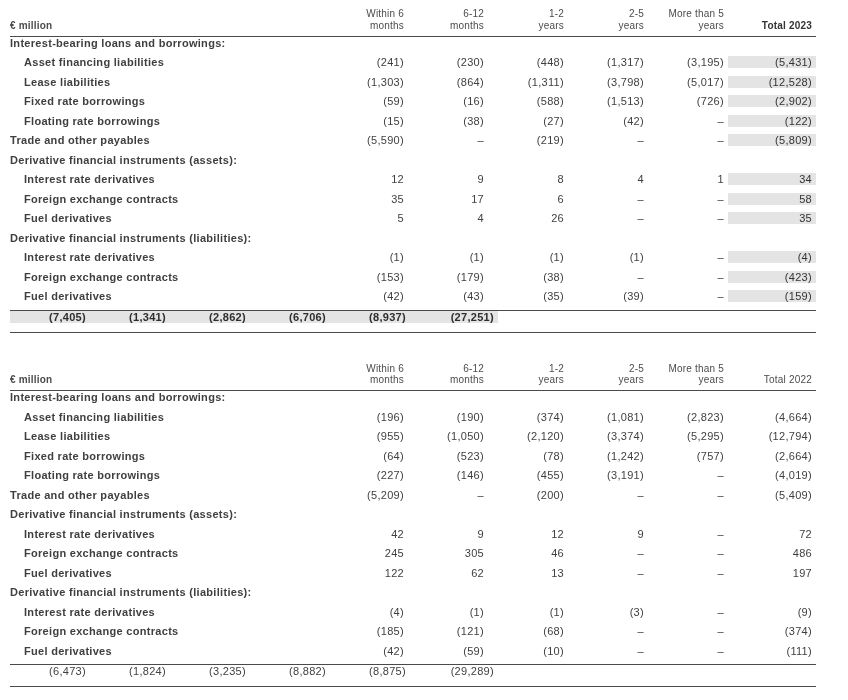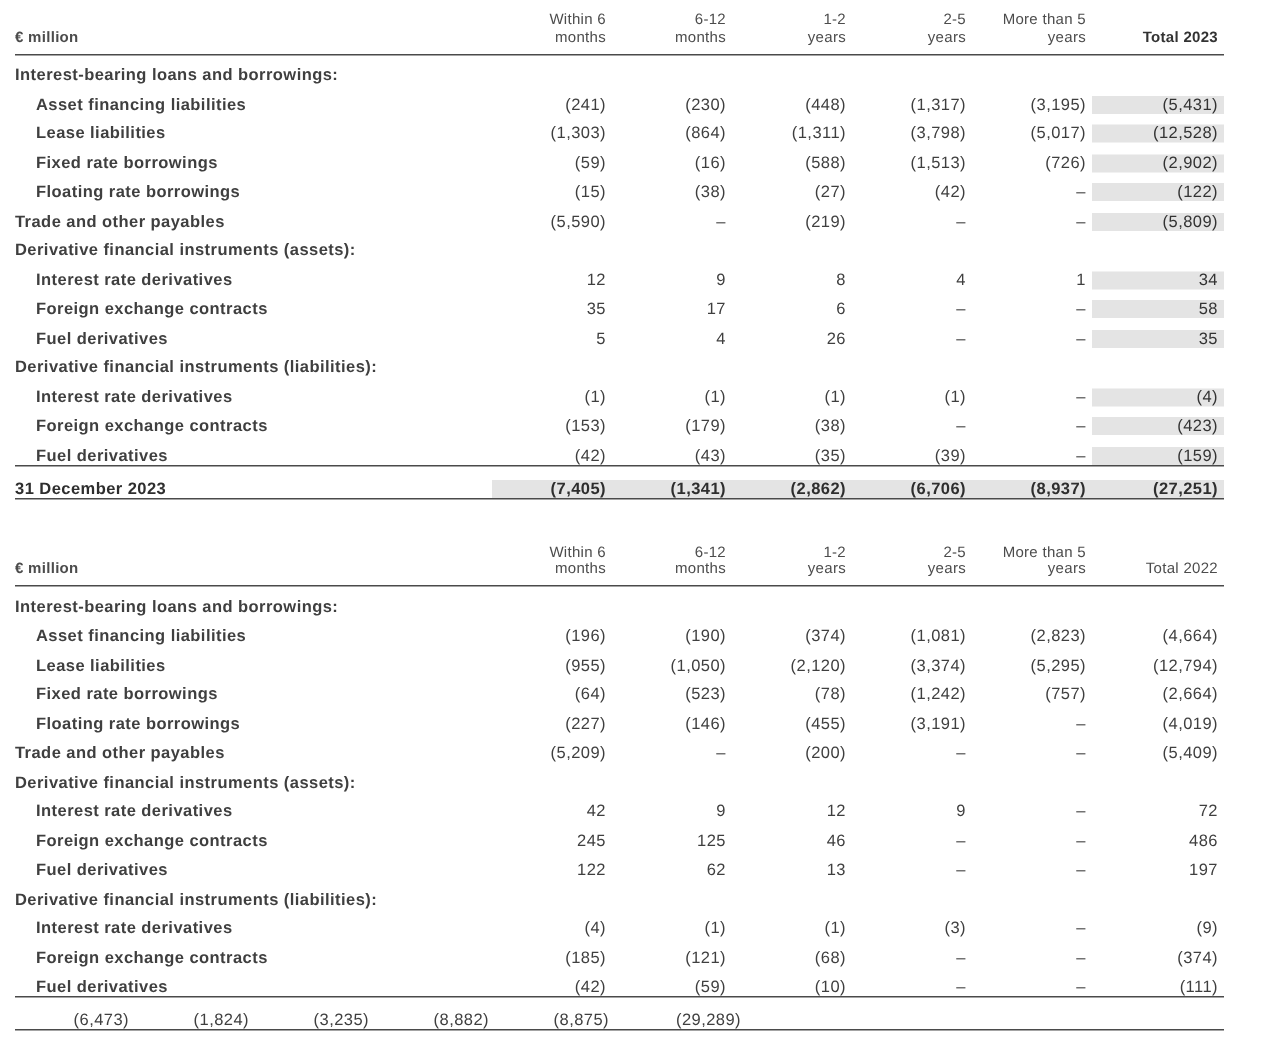--- a/index.html
+++ b/index.html
@@ -28,21 +28,21 @@
   }
   .t-head .cell.num{white-space:pre-line;}
 
   
   .cell.label{flex:1;text-align:left;min-width:0;font-weight:bold;}
   .cell.num{width:80px;flex:none;text-align:right;padding-right:4px;}
   .cell.totalcol{width:88px;}
   .cell.ind{padding-left:14px;}
 
   
-  .row{display:flex;align-items:flex-end;height:19.5px;font-size:11px;letter-spacing:0.3px;}
+  .row{display:flex;align-items:flex-start;height:19.5px;font-size:11px;letter-spacing:0.3px;}
 
   
   .emph .t-head .cell.totalcol{font-weight:700;color:#333;}
   .emph .t-body .cell.totalcol{background:var(--shade);font-weight:400;color:#333;}
 
   
   .row.totalrow{
     height:23px;
     border-top:1px solid var(--rule);
     border-bottom:1.5px solid var(--rule);
@@ -191,21 +191,20 @@
           <div class="cell label ind">Fuel derivatives</div>
           <div class="cell num">(42)</div>
           <div class="cell num">(43)</div>
           <div class="cell num">(35)</div>
           <div class="cell num">(39)</div>
           <div class="cell num">–</div>
           <div class="cell num totalcol">(159)</div>
         </div>
       </div>
       <div class="row totalrow boldtotal shadedrow">
-        <div class="cell label">31 December 2023</div>
         <div class="cell num">(7,405)</div>
         <div class="cell num">(1,341)</div>
         <div class="cell num">(2,862)</div>
         <div class="cell num">(6,706)</div>
         <div class="cell num">(8,937)</div>
         <div class="cell num totalcol">(27,251)</div>
       </div>
     </section>
   <section class="fin-table second">
       <div class="t-head">
@@ -291,21 +290,21 @@
           <div class="cell num">42</div>
           <div class="cell num">9</div>
           <div class="cell num">12</div>
           <div class="cell num">9</div>
           <div class="cell num">–</div>
           <div class="cell num totalcol">72</div>
         </div>
         <div class="row item">
           <div class="cell label ind">Foreign exchange contracts</div>
           <div class="cell num">245</div>
-          <div class="cell num">125</div>
+          <div class="cell num">305</div>
           <div class="cell num">46</div>
           <div class="cell num">–</div>
           <div class="cell num">–</div>
           <div class="cell num totalcol">486</div>
         </div>
         <div class="row item">
           <div class="cell label ind">Fuel derivatives</div>
           <div class="cell num">122</div>
           <div class="cell num">62</div>
           <div class="cell num">13</div>

